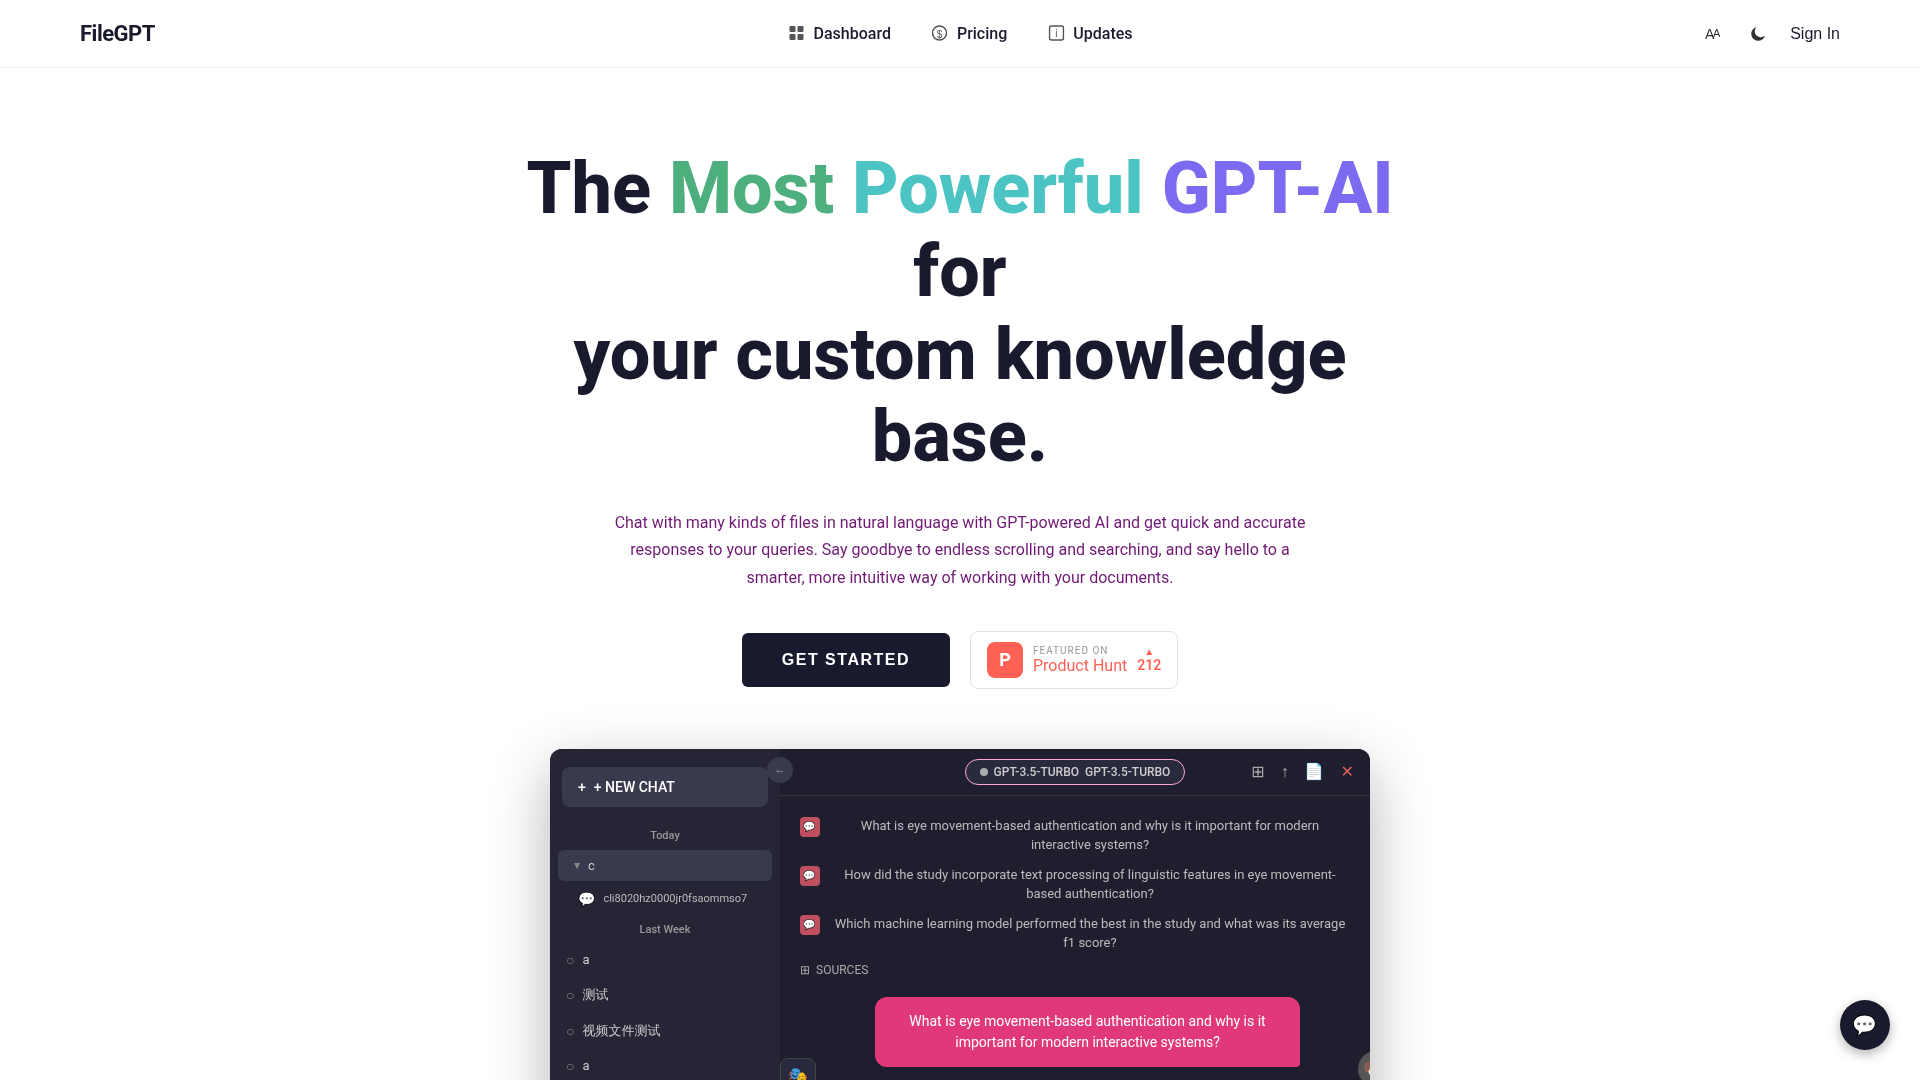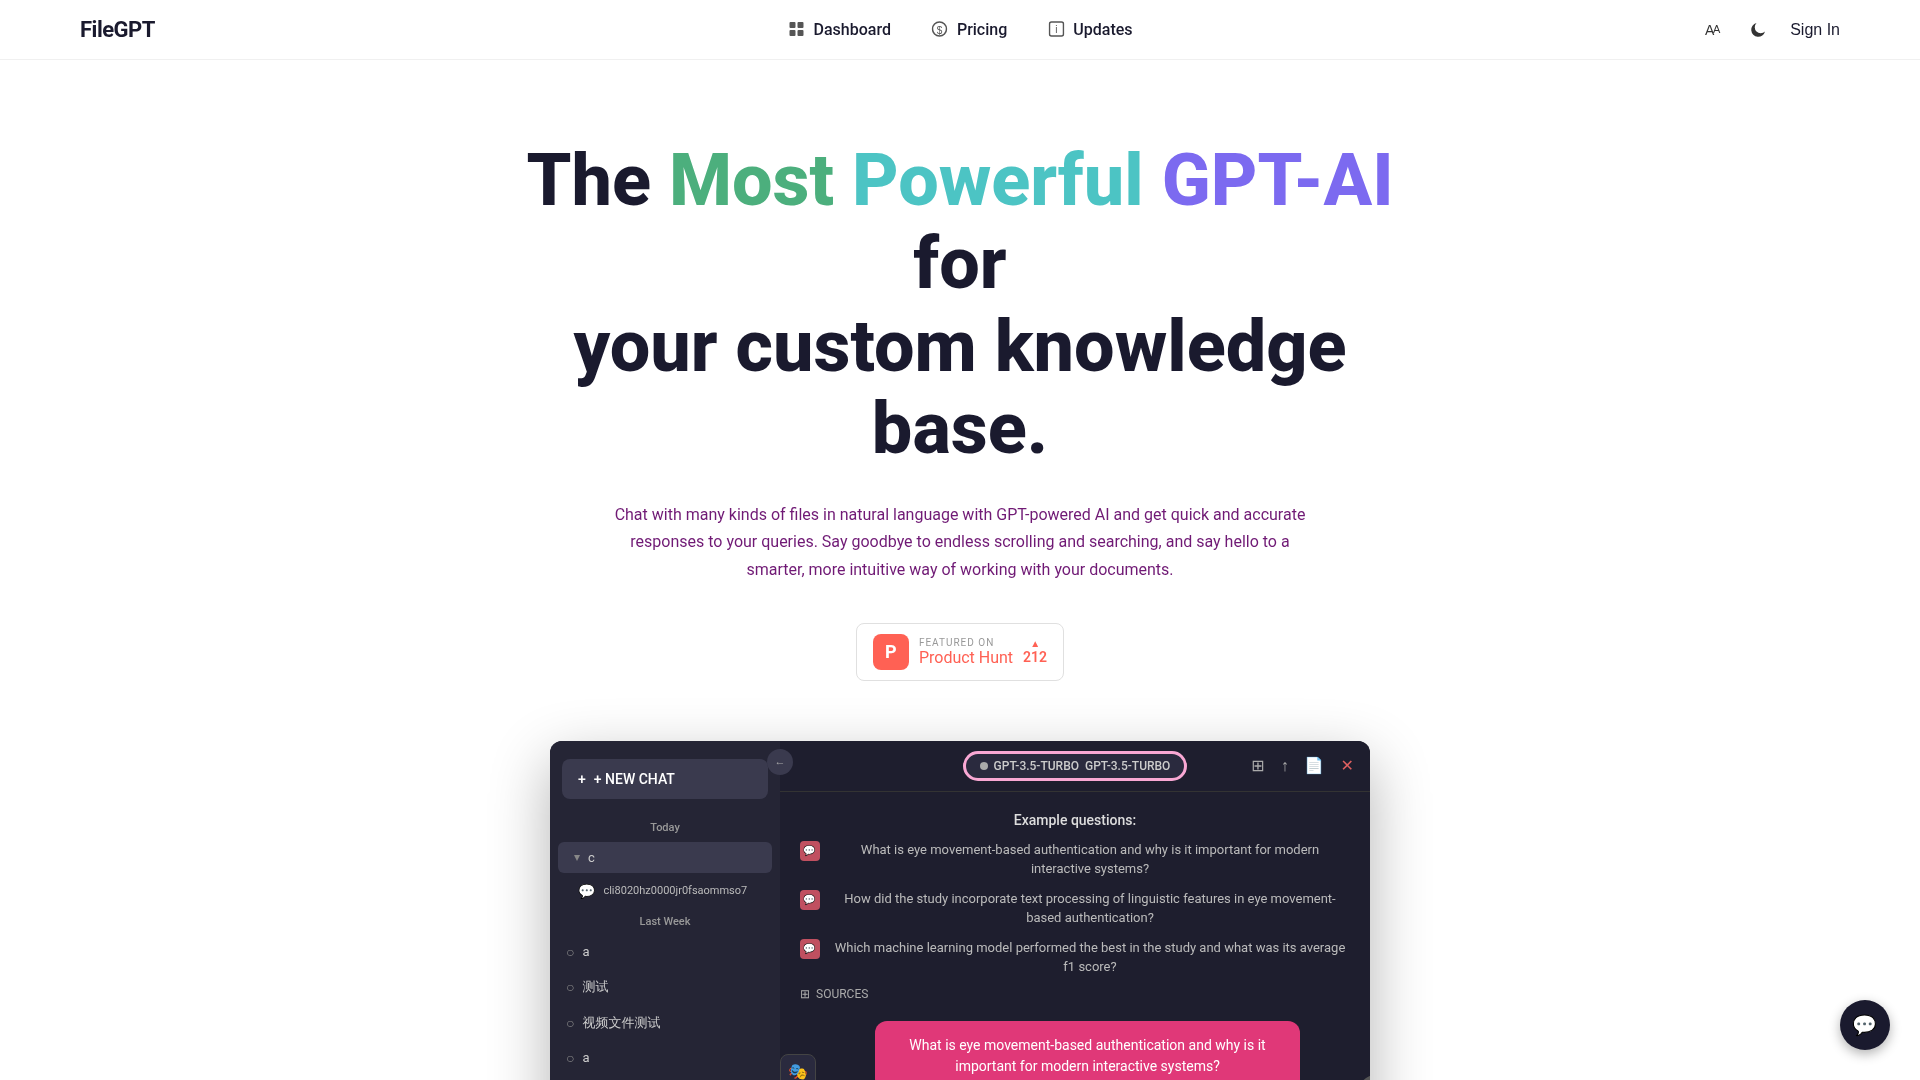--- a/index.html
+++ b/index.html
@@ -11,21 +11,21 @@
       min-height: 1080px;
       overflow-x: hidden;
     }
 
     
     .navbar {
       display: flex;
       align-items: center;
       justify-content: space-between;
       padding: 0 80px;
-      height: 60px;
+      height: 68px;
       border-bottom: 1px solid #f0f0f0;
       position: relative;
     }
     .nav-logo {
       font-size: 22px;
       font-weight: 700;
       color: #1a1a2e;
       letter-spacing: -0.5px;
     }
     .nav-center {
@@ -264,21 +264,21 @@
       align-items: center;
       justify-content: space-between;
       padding: 10px 16px;
       border-bottom: 1px solid #333;
     }
     .model-badge {
       display: flex;
       align-items: center;
       gap: 6px;
       background: #2a2a3e;
-      border: 3px solid #f9a8d4;
+      border: 1px solid #f9a8d4;
       border-radius: 20px;
       padding: 5px 14px;
       color: #ccc;
       font-size: 12px;
       font-weight: 500;
     }
     .model-dot {
       width: 8px;
       height: 8px;
       background: #aaa;
@@ -495,20 +495,21 @@
 <section class="hero">
   <h1 class="hero-title">
     <span>The </span><span class="most">Most</span>
     <span class="powerful">Powerful</span>
     <span class="gpt">GPT-</span><span class="ai">AI</span>
     <span> for<br>your custom knowledge base.</span>
   </h1>
   <p class="hero-subtitle">Chat with many kinds of files in natural language with GPT-powered AI and get quick and accurate responses to your queries. Say goodbye to endless scrolling and searching, and say hello to a smarter, more intuitive way of working with your documents.</p>
 
   <div class="hero-buttons">
+    <button class="get-started-btn">GET STARTED</button>
 
     <div class="product-hunt-btn">
       <div class="ph-logo">P</div>
       <div class="ph-text">
         <span class="ph-featured">FEATURED ON</span>
         <span class="ph-name">Product Hunt</span>
       </div>
       <div class="ph-count">
         <span class="ph-arrow">▲</span>
         <span>212</span>
@@ -577,21 +578,20 @@
                 <span class="chat-topbar-close">✕</span>
               </div>
             </div>
           </div>
 
           <div class="chat-messages">
 
             <div class="floating-btn" style="position:absolute; left:0; top:280px;">🎭</div>
 
             <div class="example-questions">
-              <div class="example-label">Example questions:</div>
 
               <div class="example-q">
                 <div class="q-icon">💬</div>
                 <span>What is eye movement-based authentication and why is it important for modern interactive systems?</span>
               </div>
               <div class="example-q">
                 <div class="q-icon">💬</div>
                 <span>How did the study incorporate text processing of linguistic features in eye movement-based authentication?</span>
               </div>
               <div class="example-q">

